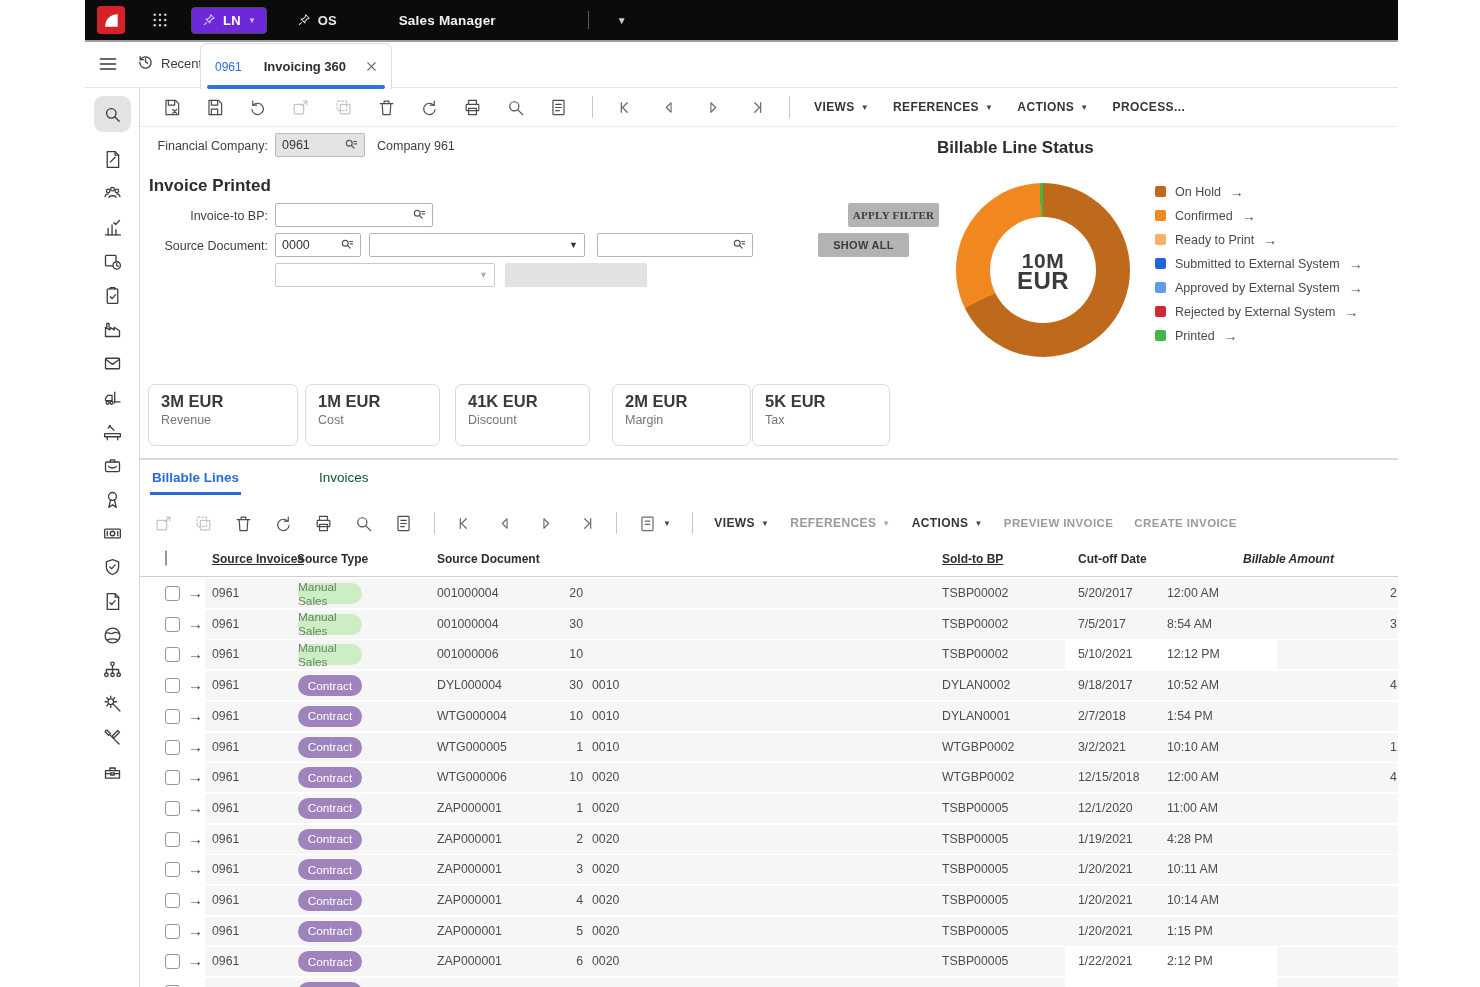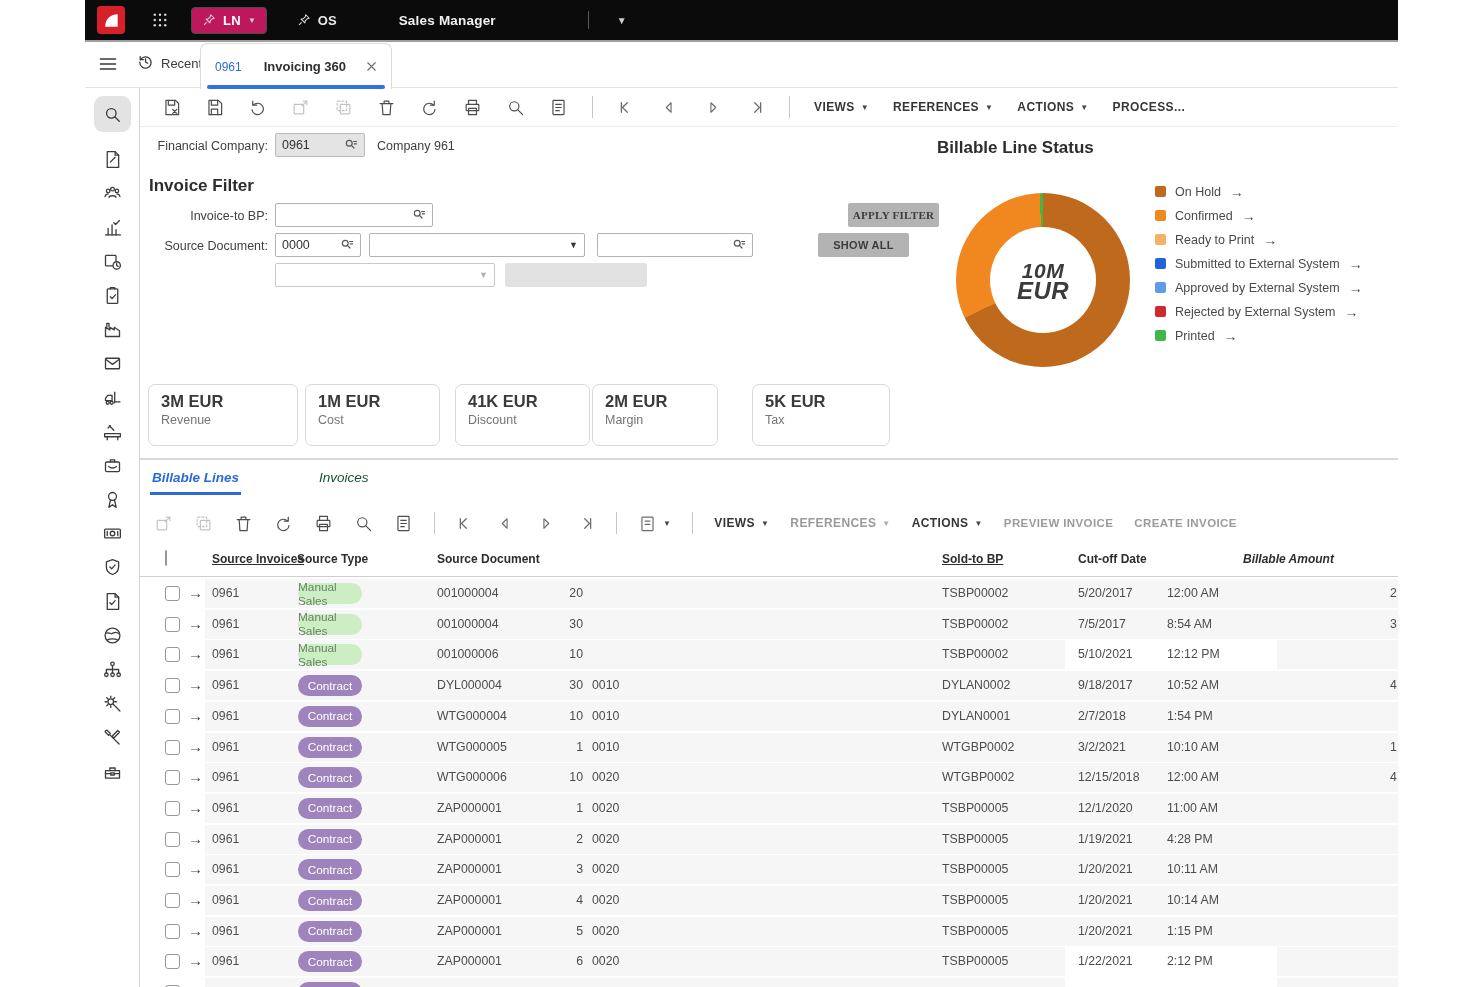--- a/index.html
+++ b/index.html
@@ -3,21 +3,21 @@
 <meta charset="utf-8">
 <style>
   * { margin:0; padding:0; box-sizing:border-box; }
   html,body { background:#ffffff; width:1480px; height:987px; font-family:"Liberation Sans", sans-serif; overflow:hidden; }
   .app { position:absolute; left:85px; top:0; width:1313px; height:987px; background:#fff; overflow:hidden; }
 
   
   .topbar { position:absolute; left:0; top:0; width:100%; height:40px; background:#0b0b0b; display:flex; align-items:center; box-shadow:0 2px 0 #9f9f9f; z-index:30; }
   .logo { width:28px; height:28px; margin-left:12px; background:#d6212b; border-radius:4px; display:flex; align-items:center; justify-content:center; }
   .grid-btn { margin-left:26px; color:#cfcfcf; display:flex; }
-  .ln-pill { margin-left:22px; height:27px; background:#be185d; border:1px solid #4b4b4b; border-radius:4px; display:flex; align-items:center; gap:7px; padding:0 10px; color:#fff; }
+  .ln-pill { margin-left:22px; height:27px; background:#6d28d9; border:1px solid #4b4b4b; border-radius:4px; display:flex; align-items:center; gap:7px; padding:0 10px; color:#fff; }
   .ln-pill .lbl { font-size:13px; font-weight:bold; letter-spacing:.3px; }
   .pin-ic { color:#d8d8d8; display:flex; }
   .caret { font-size:8px; color:#cfcfcf; }
   .os-item { margin-left:30px; display:flex; align-items:center; gap:7px; color:#e8e8e8; font-size:13px; font-weight:bold; }
   .tb-title { margin-left:62px; color:#f0f0f0; font-size:13.5px; font-weight:bold; letter-spacing:.2px; }
   .tb-sep { margin-left:92px; width:1px; height:18px; background:#5a5a5a; }
   .tb-caret { margin-left:28px; color:#cfcfcf; font-size:10px; }
 
   
   .tabstrip { position:absolute; left:0; top:40px; width:100%; height:48px; background:#fff; border-bottom:1px solid #e3e3e3; z-index:20; }
@@ -74,21 +74,21 @@
   .leg-arrow { font-size:14px; color:#4a4a4a; cursor:pointer; }
 
   
   .kpi { position:absolute; height:62px; border:1.5px solid #d9d9d9; border-radius:7px; background:#fff; padding:7px 12px; }
   .kpi .v { font-size:16.5px; font-weight:bold; color:#3a3a3a; }
   .kpi .l { font-size:12.5px; color:#757575; margin-top:2px; }
 
   .thick-divider { position:absolute; left:0; right:0; height:2px; background:#d9d9d9; }
 
   
-  .subtabs { position:absolute; left:10px; top:378px; display:flex; gap:30px;font-style:italic; }
+  .subtabs { position:absolute; left:10px; top:378px; display:flex; gap:30px; }
   .subtab { font-size:13.5px; padding:4px 2px 7px; cursor:pointer; }
   .subtab.active { color:#2b6bd8; font-weight:bold; border-bottom:3px solid #2b6bd8; }
   .subtab.idle { color:#14532d;margin-left:46px; }
 
   .toolbar2 { position:absolute; left:0; right:0; top:415px; height:40px; display:flex; align-items:center; padding-left:14px; gap:21px; }
   .link-act { font-size:11.5px; font-weight:bold; color:#9a9a9a; letter-spacing:.4px; cursor:pointer;text-align:center; }
 
   
   .tablewrap { position:absolute; left:0; right:0; top:455px; bottom:0; overflow:hidden; }
   .thead { position:absolute; left:0; right:0; top:0; height:34px; border-bottom:1px solid #cfcfcf; background:#fff; font-size:12px; font-weight:bold; color:#2e2e2e; }
@@ -444,21 +444,21 @@
       <span class="lookup">
           <svg width="14" height="14" viewBox="0 0 24 24" fill="none" stroke="currentColor" stroke-width="2" stroke-linecap="round">
             <circle cx="9" cy="9" r="5"></circle>
             <path d="M12.7 12.7l4.5 4.5"></path>
             <path d="M16.5 6h5M17.5 10h4"></path>
           </svg>
         </span>
     </div>
     <div class="fieldlabel" style="left:237px;top:51px;width:110px;text-align:left;">Company 961</div>
 
-    <div class="section-h" style="left:9px;top:88px;">Invoice Filter</div>
+    <div class="section-h" style="left:9px;top:88px;">Invoice Printed</div>
 
     <div class="fieldlabel" style="left:0;top:121px;width:128px;">Invoice-to BP:</div>
     <div class="inputbox" style="left:135px;top:115px;width:158px;">
       <span class="val"></span>
       <span class="lookup">
           <svg width="14" height="14" viewBox="0 0 24 24" fill="none" stroke="currentColor" stroke-width="2" stroke-linecap="round">
             <circle cx="9" cy="9" r="5"></circle>
             <path d="M12.7 12.7l4.5 4.5"></path>
             <path d="M16.5 6h5M17.5 10h4"></path>
           </svg>
@@ -493,21 +493,21 @@
     <div class="inputbox" style="left:135px;top:175px;width:220px;border-color:#c9c9c9;">
       <span class="val"></span>
         <span class="selcaret dim">▼</span>
     </div>
     <div class="inputbox disfill" style="left:365px;top:175px;width:142px;"></div>
 
     <button class="gbtn" style="left:708px;top:115px;font-family:Liberation Serif, serif;">APPLY FILTER</button>
     <button class="gbtn" style="left:678px;top:145px;">SHOW ALL</button>
 
     <div class="section-h" style="left:797px;top:50px;">Billable Line Status</div>
-    <div class="donut" id="donut" style="left: 816px; top: 105px; width: 174px; height: 174px; background: conic-gradient(rgb(190, 105, 28) 0%, rgb(190, 105, 28) 67.8%, rgb(240, 135, 31) 67.8%, rgb(240, 135, 31) 99.4%, rgb(67, 182, 73) 99.4%, rgb(67, 182, 73) 100%); font-style: italic;">
+    <div class="donut" id="donut" style="left: 816px; top: 95px; width: 174px; height: 174px; background: conic-gradient(rgb(190, 105, 28) 0%, rgb(190, 105, 28) 67.8%, rgb(240, 135, 31) 67.8%, rgb(240, 135, 31) 99.4%, rgb(67, 182, 73) 99.4%, rgb(67, 182, 73) 100%);">
       <div class="donut-hole" style="width:106px;height:106px;">
         <div class="donut-val">10M</div>
         <div class="donut-unit">EUR</div>
       </div>
     </div>
     <div class="legend" id="legend" style="left:1015px;top:97px;">
         <div class="leg-item">
           <span class="leg-sq" style="background:#be691c"></span>
           <span class="leg-txt">On Hold</span>
           <span class="leg-arrow">→</span>
@@ -550,21 +550,21 @@
           <div class="l">Revenue</div>
         </div>
         <div class="kpi" style="left: 165px; top: 296px; width: 135px;">
           <div class="v">1M EUR</div>
           <div class="l">Cost</div>
         </div>
         <div class="kpi" style="left: 315px; top: 296px; width: 135px;">
           <div class="v">41K EUR</div>
           <div class="l">Discount</div>
         </div>
-        <div class="kpi" style="left: 452px; top: 296px; width: 126px;">
+        <div class="kpi" style="left: 472px; top: 296px; width: 139px;">
           <div class="v">2M EUR</div>
           <div class="l">Margin</div>
         </div>
         <div class="kpi" style="left: 612px; top: 296px; width: 138px;">
           <div class="v">5K EUR</div>
           <div class="l">Tax</div>
         </div>
       </div>
 
     <div class="thick-divider" style="top:370px;"></div>

